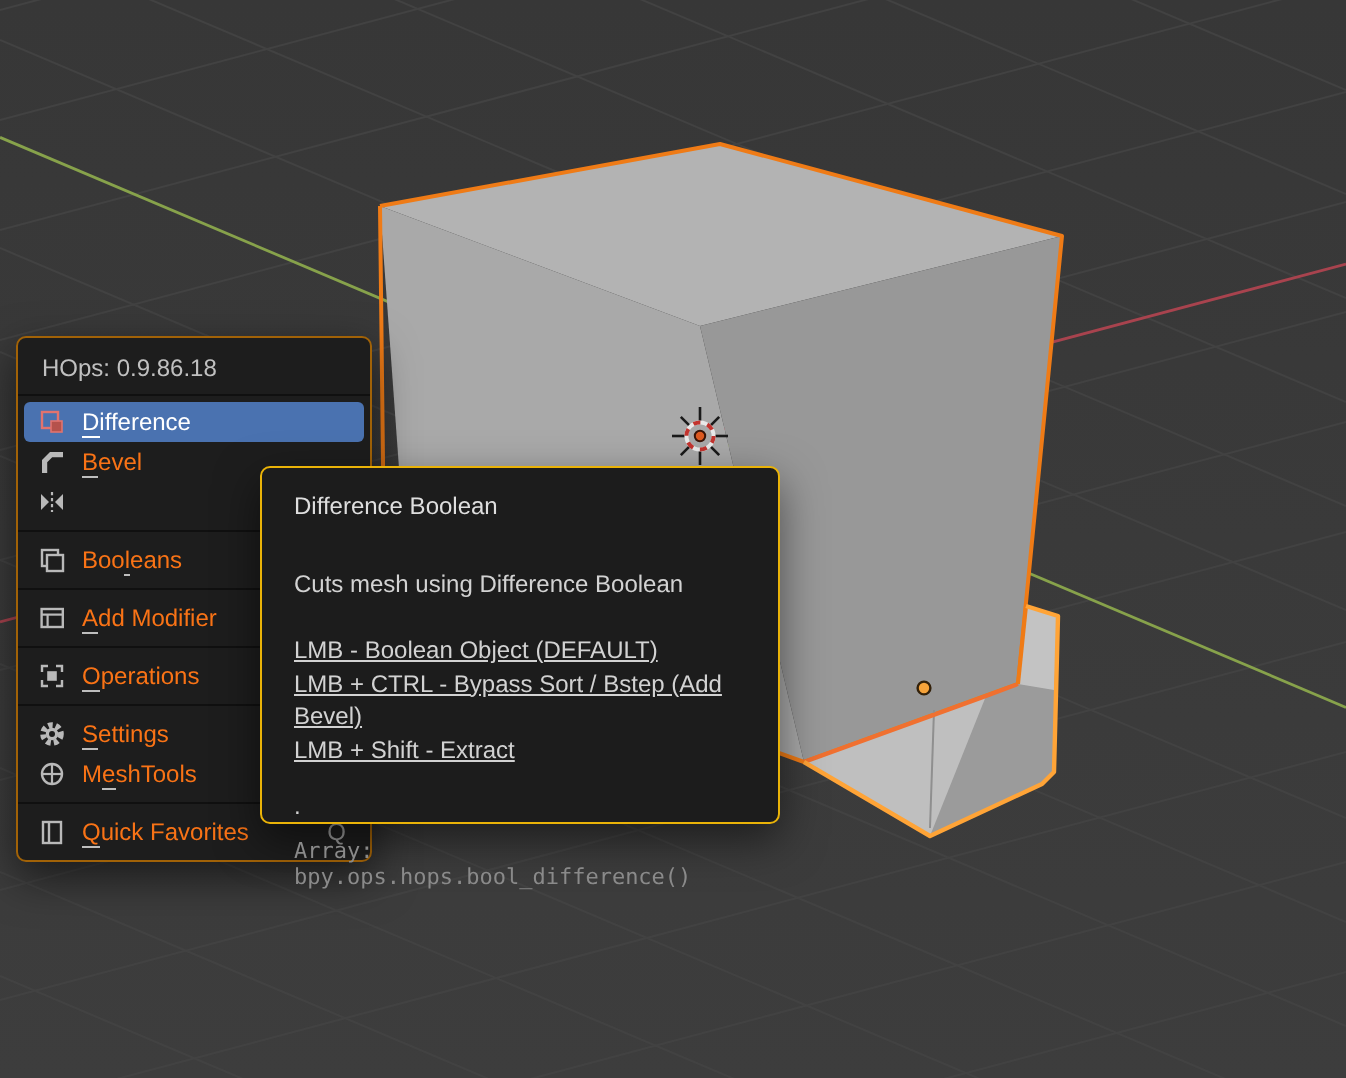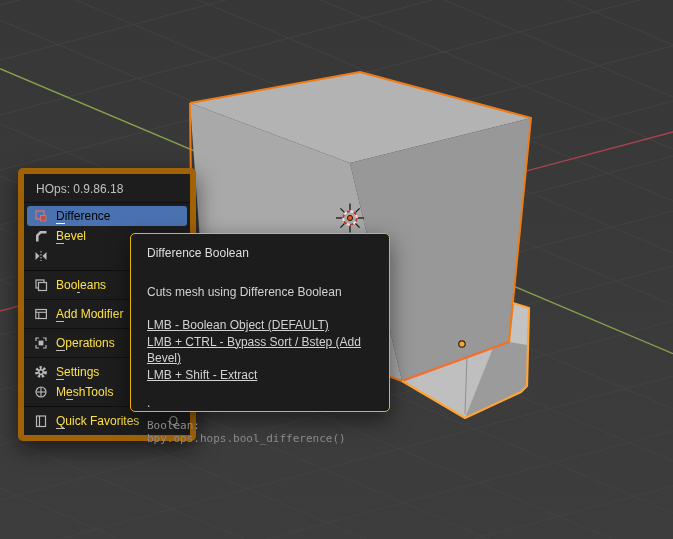--- a/index.html
+++ b/index.html
@@ -5,40 +5,40 @@
   html,body{margin:0;padding:0;background:#222;}
   .stage{
     position:relative;width:673px;height:539px;overflow:hidden;
     background:#3a3a3a;font-family:"Liberation Sans",sans-serif;
     -webkit-font-smoothing:antialiased;
   }
   .scene{position:absolute;left:0;top:0;z-index:1;}
 
   
   .hops-menu{
-    position:absolute;left:18px;top:168px;width:178px;z-index:2;
-    background:#1d1d1d;border:6px solid #a16207;border-radius:5px;
+    position:absolute;left:8px;top:168px;width:178px;z-index:2;
+    background:#1d1d1d;border:1px solid #a16207;border-radius:5px;
     box-shadow:0 8px 22px rgba(0,0,0,.55);
     box-sizing:border-box;color:#d6d6d6;font-size:12px;
   }
   .menu-header{
     padding:8px 12px 6px 12px;color:#c0c0c0;
     border-bottom:1px solid #101010;
   }
   .menu-body{padding:3px 0 4px 0;}
   .mi{
     display:flex;align-items:center;height:20px;line-height:20px;
     margin:0 3px;padding:0 4px;border-radius:3px;cursor:default;
     white-space:nowrap;
   }
   .mi .mic{width:14px;height:14px;margin:0 8px 0 3px;flex:0 0 auto;display:flex;align-items:center;}
-  .mi .mil{flex:1 1 auto;color:#fde047;}
+  .mi .mil{flex:1 1 auto;color:#f97316;}
   .mi .key{border-bottom:1px solid #bdbdbd;padding-bottom:0px;}
   .mi.hl{background:#4a72b0;}
-  .mi.hl .mil{color:#000000;}
+  .mi.hl .mil{color:#ffffff;}
   .mi.hl .key{border-bottom-color:#fff;}
   .msc{color:#9a9a9a;margin-right:5px;}
   .msep{height:1px;background:#101010;margin:4px 0;}
 
   
   .tooltip{
     position:absolute;left:130px;top:233px;width:260px;height:179px;z-index:3;
     background:#1c1c1c;border:1px solid #eab308;border-radius:5px;
     box-shadow:0 8px 22px rgba(0,0,0,.5);
     box-sizing:border-box;padding:12px 16px;
@@ -228,16 +228,16 @@
 
   <div class="tooltip">
     <div class="tt-title">Difference Boolean</div>
     <div class="tt-desc">Cuts mesh using Difference Boolean</div>
     <div class="tt-keys">
       <div>LMB - Boolean Object (DEFAULT)</div>
       <div>LMB + CTRL - Bypass Sort / Bstep (Add Bevel)</div>
       <div>LMB + Shift - Extract</div>
     </div>
     <div class="tt-dot">.</div>
-    <div class="tt-python">Boolean: bpy.ops.hops.bool_difference()</div>
+    <div class="tt-python">Array: bpy.ops.hops.bool_difference()</div>
   </div>
 
 </div>
 
 </body></html>

